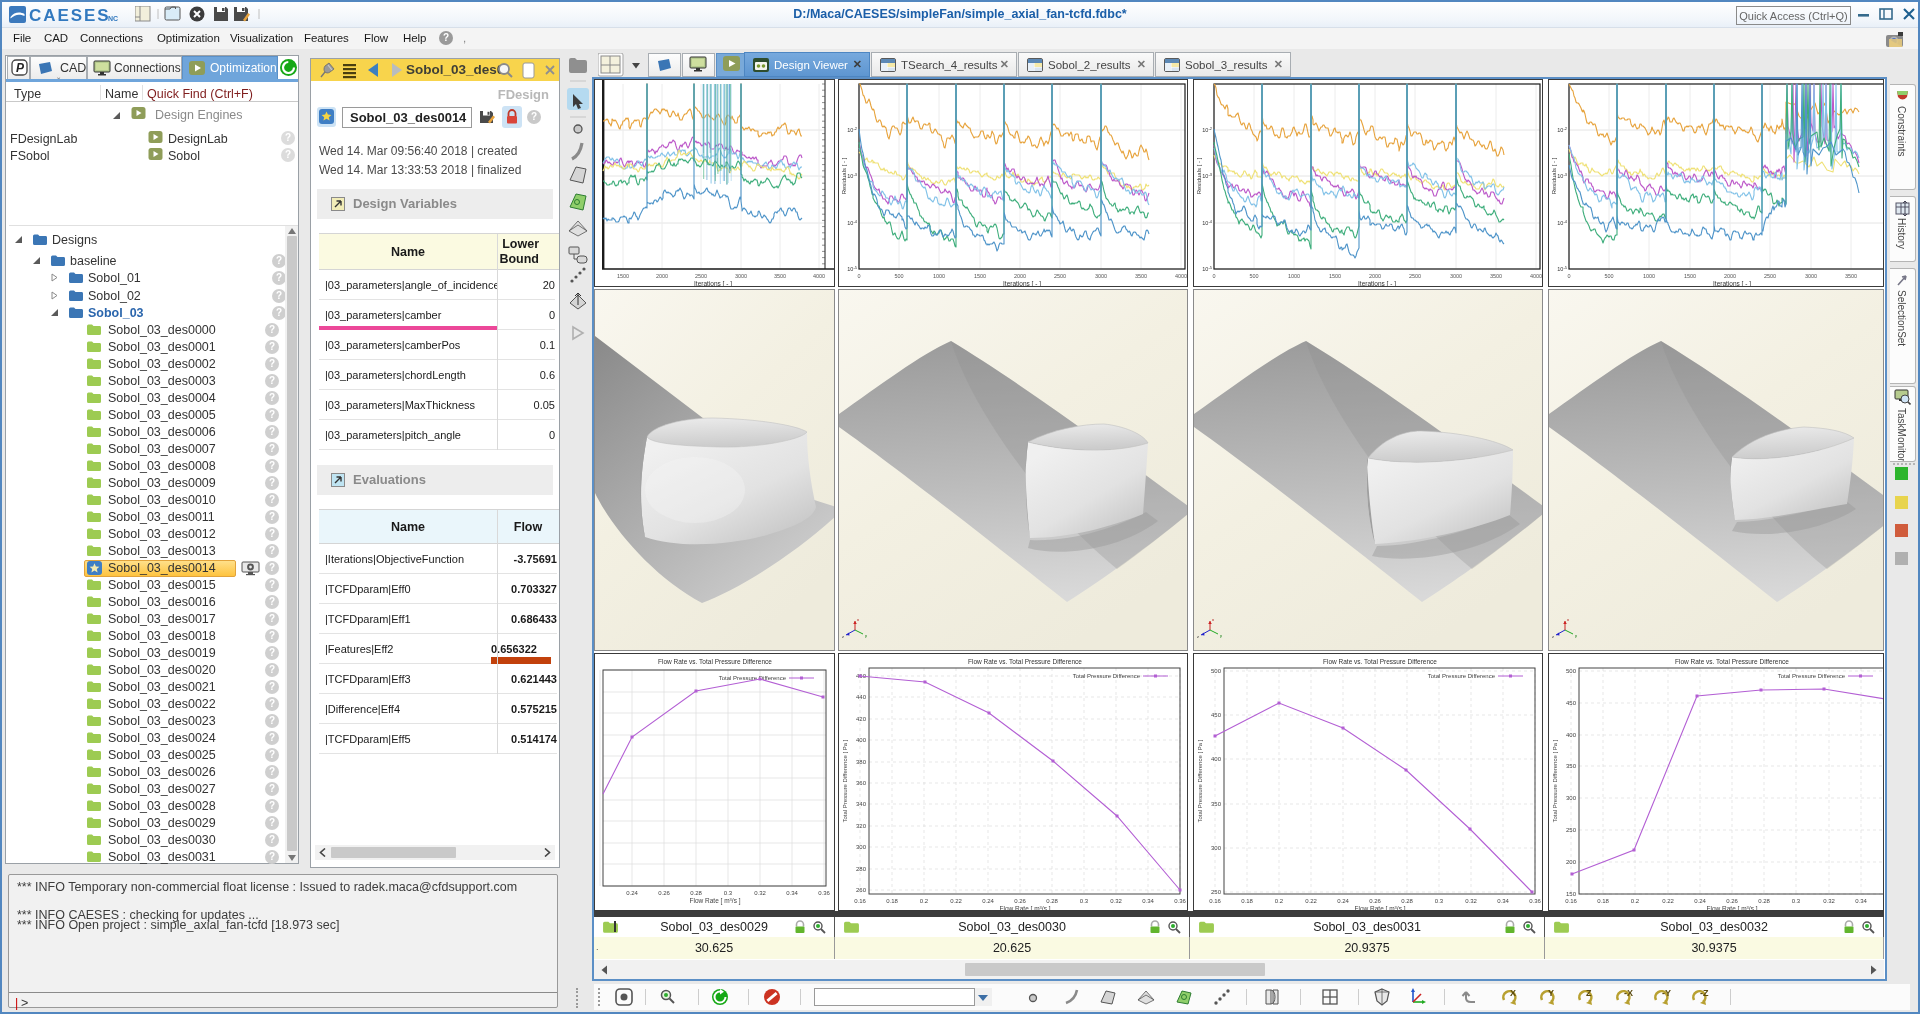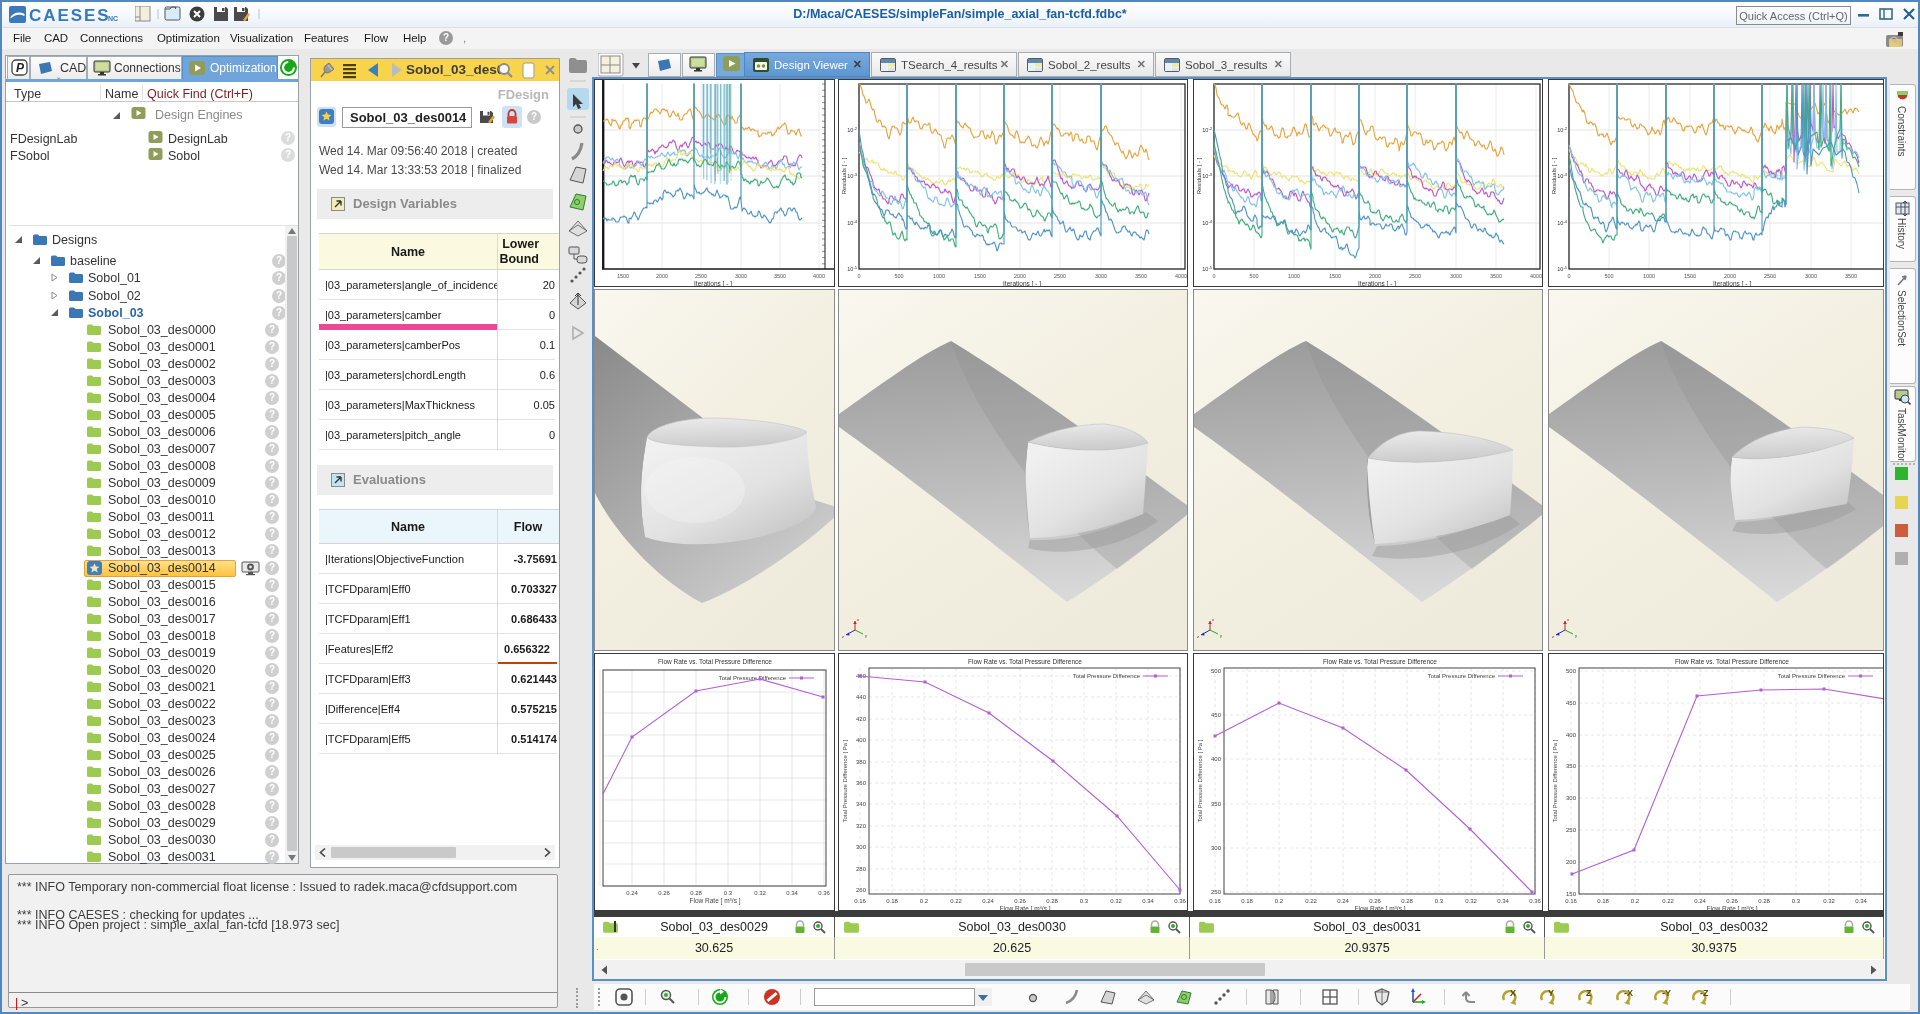--- a/index.html
+++ b/index.html
@@ -423,21 +423,21 @@
       </svg>
       <span class="abs" style="left:36px;top:7px">Design Variables</span>
     </div>
     <div class="tbl" style="top:174px;width:240px">
       <div class="abs" style="left:0;top:0;width:178px;height:36px;background:#fbfae1;border-bottom:1px solid #d5d5d5;text-align:center;font-weight:bold;line-height:36px;font-size:12.5px">Name</div>
       <div class="abs" style="left:178px;top:0;width:62px;height:36px;background:#fbfae1;border-bottom:1px solid #d5d5d5;font-weight:bold;text-align:right;font-size:12.5px">
         <div style="margin:3px 20px 0 0;line-height:15px">Lower<br>Bound</div>
       </div>
       <div class="abs" style="left:0;top:36px;width:178px;height:30px;border-bottom:1px solid #e3e3e3;line-height:30px;padding-left:6px;white-space:nowrap;overflow:hidden">|03_parameters|angle_of_incidence</div>
       <div class="abs" style="left:178px;top:36px;width:58px;height:30px;border-bottom:1px solid #e3e3e3;line-height:30px;text-align:right">20</div>
-      <div class="abs" style="left:0;top:66px;width:178px;height:30px;border-bottom:6px solid #ec4899;line-height:30px;padding-left:6px;white-space:nowrap;overflow:hidden">|03_parameters|camber</div>
+      <div class="abs" style="left:0;top:66px;width:178px;height:30px;border-bottom:4px solid #ec4899;line-height:30px;padding-left:6px;white-space:nowrap;overflow:hidden">|03_parameters|camber</div>
       <div class="abs" style="left:178px;top:66px;width:58px;height:30px;border-bottom:1px solid #e3e3e3;line-height:30px;text-align:right">0</div>
       <div class="abs" style="left:0;top:96px;width:178px;height:30px;border-bottom:1px solid #e3e3e3;line-height:30px;padding-left:6px;white-space:nowrap;overflow:hidden">|03_parameters|camberPos</div>
       <div class="abs" style="left:178px;top:96px;width:58px;height:30px;border-bottom:1px solid #e3e3e3;line-height:30px;text-align:right">0.1</div>
       <div class="abs" style="left:0;top:126px;width:178px;height:30px;border-bottom:1px solid #e3e3e3;line-height:30px;padding-left:6px;white-space:nowrap;overflow:hidden">|03_parameters|chordLength</div>
       <div class="abs" style="left:178px;top:126px;width:58px;height:30px;border-bottom:1px solid #e3e3e3;line-height:30px;text-align:right">0.6</div>
       <div class="abs" style="left:0;top:156px;width:178px;height:30px;border-bottom:1px solid #e3e3e3;line-height:30px;padding-left:6px;white-space:nowrap;overflow:hidden">|03_parameters|MaxThickness</div>
       <div class="abs" style="left:178px;top:156px;width:58px;height:30px;border-bottom:1px solid #e3e3e3;line-height:30px;text-align:right">0.05</div>
       <div class="abs" style="left:0;top:186px;width:178px;height:30px;border-bottom:1px solid #e3e3e3;line-height:30px;padding-left:6px;white-space:nowrap;overflow:hidden">|03_parameters|pitch_angle</div>
       <div class="abs" style="left:178px;top:186px;width:58px;height:30px;border-bottom:1px solid #e3e3e3;line-height:30px;text-align:right">0</div>
       <div class="abs" style="left:178px;top:0;width:1px;height:216px;background:#d9d9d9"></div>
@@ -452,21 +452,21 @@
     <div class="tbl" style="top:450px;width:240px">
       <div class="abs" style="left:0;top:0;width:178px;height:34px;background:#eaf6fb;border-bottom:1px solid #d5d5d5;text-align:center;font-weight:bold;line-height:34px;font-size:12.5px">Name</div>
       <div class="abs" style="left:178px;top:0;width:62px;height:34px;background:#eaf6fb;border-bottom:1px solid #d5d5d5;font-weight:bold;text-align:center;line-height:34px;font-size:12.5px">Flow</div>
       <div class="abs" style="left:0;top:34px;width:178px;height:30px;border-bottom:1px solid #e3e3e3;line-height:30px;padding-left:6px;white-space:nowrap;overflow:hidden">|Iterations|ObjectiveFunction</div>
       <div class="abs" style="left:178px;top:34px;width:60px;height:30px;border-bottom:1px solid #e3e3e3;line-height:30px;text-align:right;font-weight:bold">-3.75691</div>
       <div class="abs" style="left:0;top:64px;width:178px;height:30px;border-bottom:1px solid #e3e3e3;line-height:30px;padding-left:6px;white-space:nowrap;overflow:hidden">|TCFDparam|Eff0</div>
       <div class="abs" style="left:178px;top:64px;width:60px;height:30px;border-bottom:1px solid #e3e3e3;line-height:30px;text-align:right;font-weight:bold">0.703327</div>
       <div class="abs" style="left:0;top:94px;width:178px;height:30px;border-bottom:1px solid #e3e3e3;line-height:30px;padding-left:6px;white-space:nowrap;overflow:hidden">|TCFDparam|Eff1</div>
       <div class="abs" style="left:178px;top:94px;width:60px;height:30px;border-bottom:1px solid #e3e3e3;line-height:30px;text-align:right;font-weight:bold">0.686433</div>
       <div class="abs" style="left:0;top:124px;width:178px;height:30px;border-bottom:1px solid #e3e3e3;line-height:30px;padding-left:6px;white-space:nowrap;overflow:hidden">|Features|Eff2</div>
-      <div class="abs" style="left:178px;top:124px;width:60px;height:30px;border-bottom:2px solid #c2410c;line-height:30px;text-align:center;font-weight:bold">0.656322</div>
+      <div class="abs" style="left:172px;top:124px;width:60px;height:30px;border-bottom:7px solid #c2410c;line-height:30px;text-align:left;font-weight:bold">0.656322</div>
       <div class="abs" style="left:0;top:154px;width:178px;height:30px;border-bottom:1px solid #e3e3e3;line-height:30px;padding-left:6px;white-space:nowrap;overflow:hidden">|TCFDparam|Eff3</div>
       <div class="abs" style="left:178px;top:154px;width:60px;height:30px;border-bottom:1px solid #e3e3e3;line-height:30px;text-align:right;font-weight:bold">0.621443</div>
       <div class="abs" style="left:0;top:184px;width:178px;height:30px;border-bottom:1px solid #e3e3e3;line-height:30px;padding-left:6px;white-space:nowrap;overflow:hidden">|Difference|Eff4</div>
       <div class="abs" style="left:178px;top:184px;width:60px;height:30px;border-bottom:1px solid #e3e3e3;line-height:30px;text-align:right;font-weight:bold">0.575215</div>
       <div class="abs" style="left:0;top:214px;width:178px;height:30px;border-bottom:1px solid #e3e3e3;line-height:30px;padding-left:6px;white-space:nowrap;overflow:hidden">|TCFDparam|Eff5</div>
       <div class="abs" style="left:178px;top:214px;width:60px;height:30px;border-bottom:1px solid #e3e3e3;line-height:30px;text-align:right;font-weight:bold">0.514174</div>
       <div class="abs" style="left:178px;top:0;width:1px;height:244px;background:#d9d9d9"></div>
     </div>
     <div class="abs sb" style="left:4px;top:786px;width:240px;height:15px"></div>
     <svg class="abs" style="left:8px;top:789px" width="7" height="9">

